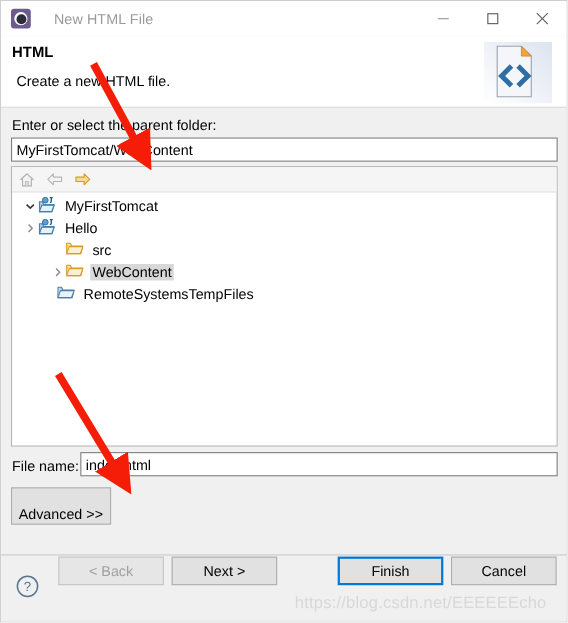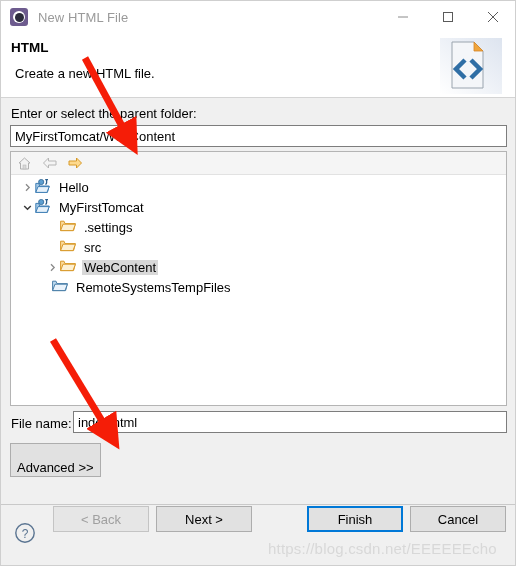--- a/index.html
+++ b/index.html
@@ -61,21 +61,21 @@
   }
   #title-icon .gear:after {
     content: "";
     position: absolute;
     left: 4.5px; top: 4.5px;
     width: 9px; height: 9px;
     border-radius: 50%;
     background: #2b2b3a;
   }
   #title-text {
-    margin-left: 10px;
+    margin-left: 21px;
     font-size: 13px;
     color: #9a9a9a;
     letter-spacing: 0.1px;
   }
   #win-controls {
     margin-left: auto;
     display: flex;
     align-items: center;
     height: 32px;
   }
@@ -364,54 +364,46 @@
         <div class="tb-icon">
           <svg width="16" height="14" viewBox="0 0 16 14">
             <path d="M9.5,2 L9.5,5 L2,5 L2,9 L9.5,9 L9.5,12 L14.5,7 Z" fill="#fdd98e" stroke="#d79a28" stroke-width="1" stroke-linejoin="round"></path>
           </svg>
         </div>
       </div>
       <div id="tree-list">
           <div class="tree-row" style="padding-left: 8px;">
             <span class="twisty">
               <svg width="9" height="9" viewBox="0 0 9 9">
-                <path d="M3,1.2 L6.2,4.5 L3,7.8" fill="none" stroke="#8a8a8a" stroke-width="1.3"></path>
-              </svg>
-            </span>
-            <span class="tree-icon"><svg width="17" height="15" viewBox="0 0 17 15">
-                <path d="M0.8,4.4 L0.8,13.4 L12.4,13.4 L14.2,7.0 L4.6,7.0 L3.8,4.4 Z" fill="#a9cbe6" stroke="#3f7fb5" stroke-width="1" stroke-linejoin="round"></path>
-                <path d="M0.8,13.4 L3.0,7.6 L14.2,7.6 L12.0,13.4 Z" fill="#e6f1fa" stroke="#3f7fb5" stroke-width="1" stroke-linejoin="round"></path>
-                <circle cx="6.2" cy="3.0" r="2.6" fill="#5e9fd0" stroke="#2f6694" stroke-width="0.8"></circle>
-                <path d="M11.6,0.6 L11.6,4.0 Q11.6,5.2 10.2,5.2" fill="none" stroke="#2a5f8c" stroke-width="1.3"></path>
-                <line x1="10.2" y1="0.6" x2="13.0" y2="0.6" stroke="#2a5f8c" stroke-width="1.3"></line>
-              </svg></span>
-            <span class="tree-label">Hello</span>
-          </div>
-          <div class="tree-row" style="padding-left: 8px;">
-            <span class="twisty">
-              <svg width="9" height="9" viewBox="0 0 9 9">
                 <path d="M1.2,3 L4.5,6.2 L7.8,3" fill="none" stroke="#3a3a3a" stroke-width="1.5"></path>
               </svg>
             </span>
             <span class="tree-icon"><svg width="17" height="15" viewBox="0 0 17 15">
                 <path d="M0.8,4.4 L0.8,13.4 L12.4,13.4 L14.2,7.0 L4.6,7.0 L3.8,4.4 Z" fill="#a9cbe6" stroke="#3f7fb5" stroke-width="1" stroke-linejoin="round"></path>
                 <path d="M0.8,13.4 L3.0,7.6 L14.2,7.6 L12.0,13.4 Z" fill="#e6f1fa" stroke="#3f7fb5" stroke-width="1" stroke-linejoin="round"></path>
                 <circle cx="6.2" cy="3.0" r="2.6" fill="#5e9fd0" stroke="#2f6694" stroke-width="0.8"></circle>
                 <path d="M11.6,0.6 L11.6,4.0 Q11.6,5.2 10.2,5.2" fill="none" stroke="#2a5f8c" stroke-width="1.3"></path>
                 <line x1="10.2" y1="0.6" x2="13.0" y2="0.6" stroke="#2a5f8c" stroke-width="1.3"></line>
               </svg></span>
             <span class="tree-label">MyFirstTomcat</span>
           </div>
-          <div class="tree-row" style="padding-left: 33px;">
-            <span class="twisty"></span>
-            <span class="tree-icon"><svg width="16" height="13" viewBox="0 0 16 13">
-                <path d="M0.6,2.2 L0.6,11.6 L13.6,11.6 L15.4,4.6 L5.0,4.6 L4.0,2.2 Z" fill="#fcd998" stroke="#d89a2c" stroke-width="1" stroke-linejoin="round"></path>
-                <path d="M0.6,11.6 L3.0,5.2 L15.4,5.2 L13.0,11.6 Z" fill="#fdf0d2" stroke="#d89a2c" stroke-width="1" stroke-linejoin="round"></path>
+          <div class="tree-row" style="padding-left: 8px;">
+            <span class="twisty">
+              <svg width="9" height="9" viewBox="0 0 9 9">
+                <path d="M3,1.2 L6.2,4.5 L3,7.8" fill="none" stroke="#8a8a8a" stroke-width="1.3"></path>
+              </svg>
+            </span>
+            <span class="tree-icon"><svg width="17" height="15" viewBox="0 0 17 15">
+                <path d="M0.8,4.4 L0.8,13.4 L12.4,13.4 L14.2,7.0 L4.6,7.0 L3.8,4.4 Z" fill="#a9cbe6" stroke="#3f7fb5" stroke-width="1" stroke-linejoin="round"></path>
+                <path d="M0.8,13.4 L3.0,7.6 L14.2,7.6 L12.0,13.4 Z" fill="#e6f1fa" stroke="#3f7fb5" stroke-width="1" stroke-linejoin="round"></path>
+                <circle cx="6.2" cy="3.0" r="2.6" fill="#5e9fd0" stroke="#2f6694" stroke-width="0.8"></circle>
+                <path d="M11.6,0.6 L11.6,4.0 Q11.6,5.2 10.2,5.2" fill="none" stroke="#2a5f8c" stroke-width="1.3"></path>
+                <line x1="10.2" y1="0.6" x2="13.0" y2="0.6" stroke="#2a5f8c" stroke-width="1.3"></line>
               </svg></span>
-            <span class="tree-label">.settings</span>
+            <span class="tree-label">Hello</span>
           </div>
           <div class="tree-row" style="padding-left: 33px;">
             <span class="twisty"></span>
             <span class="tree-icon"><svg width="16" height="13" viewBox="0 0 16 13">
                 <path d="M0.6,2.2 L0.6,11.6 L13.6,11.6 L15.4,4.6 L5.0,4.6 L4.0,2.2 Z" fill="#fcd998" stroke="#d89a2c" stroke-width="1" stroke-linejoin="round"></path>
                 <path d="M0.6,11.6 L3.0,5.2 L15.4,5.2 L13.0,11.6 Z" fill="#fdf0d2" stroke="#d89a2c" stroke-width="1" stroke-linejoin="round"></path>
               </svg></span>
             <span class="tree-label">src</span>
           </div>
           <div class="tree-row selected" style="padding-left: 33px;">

